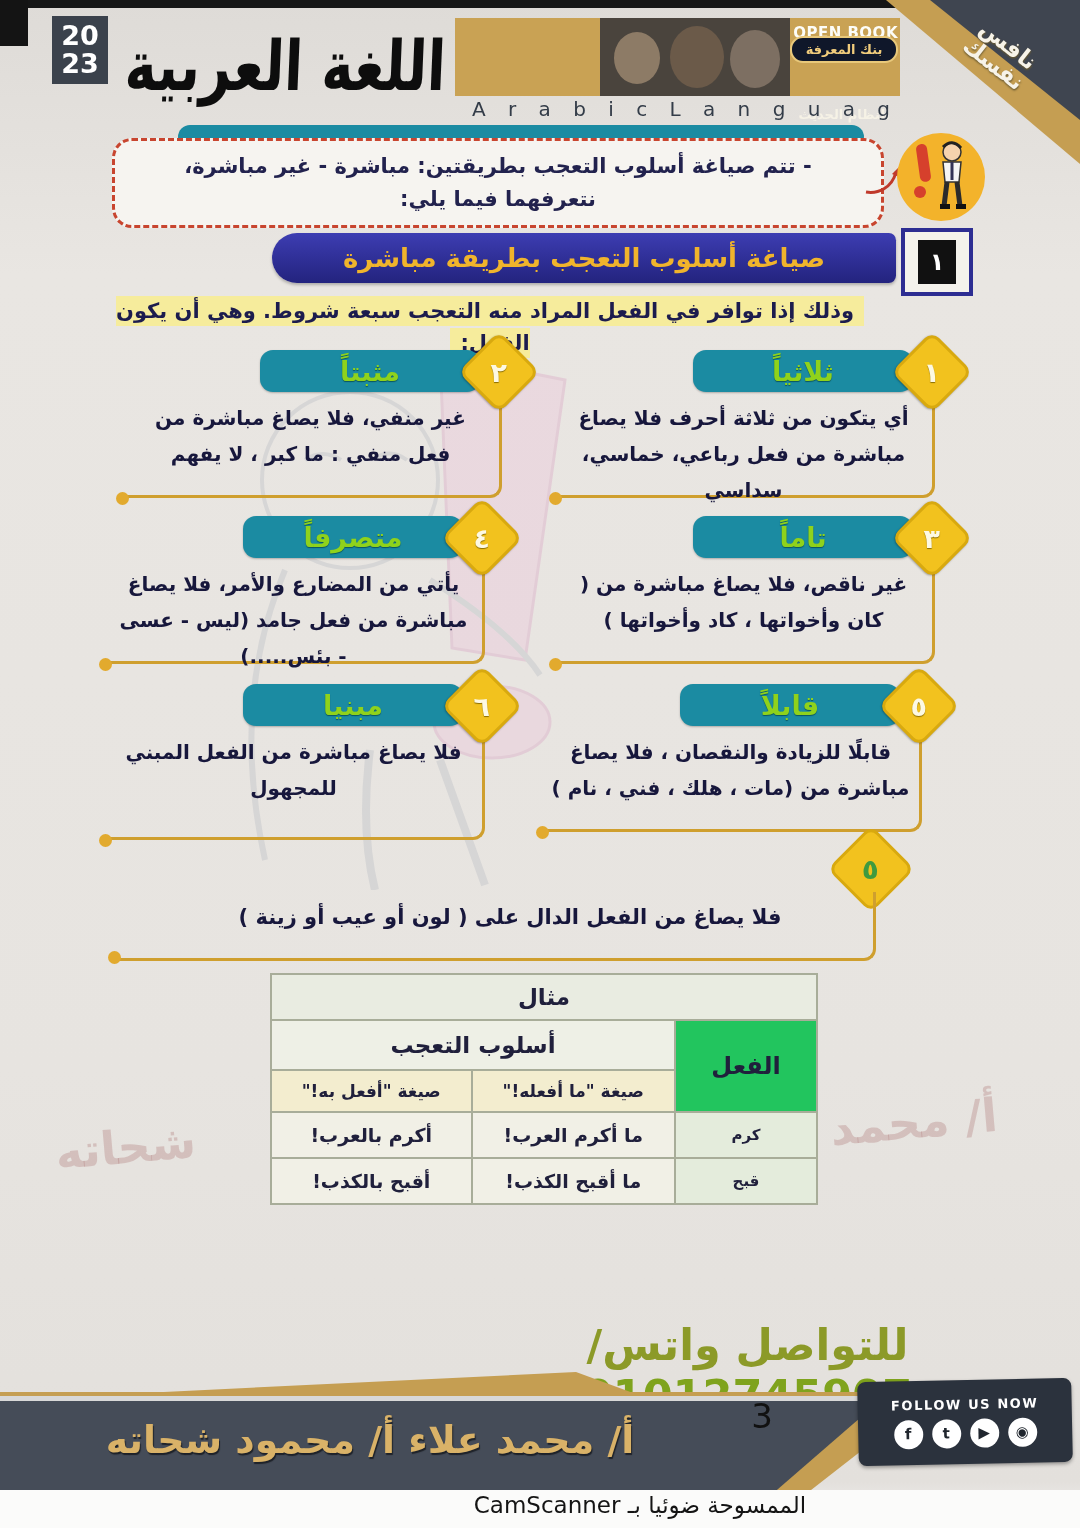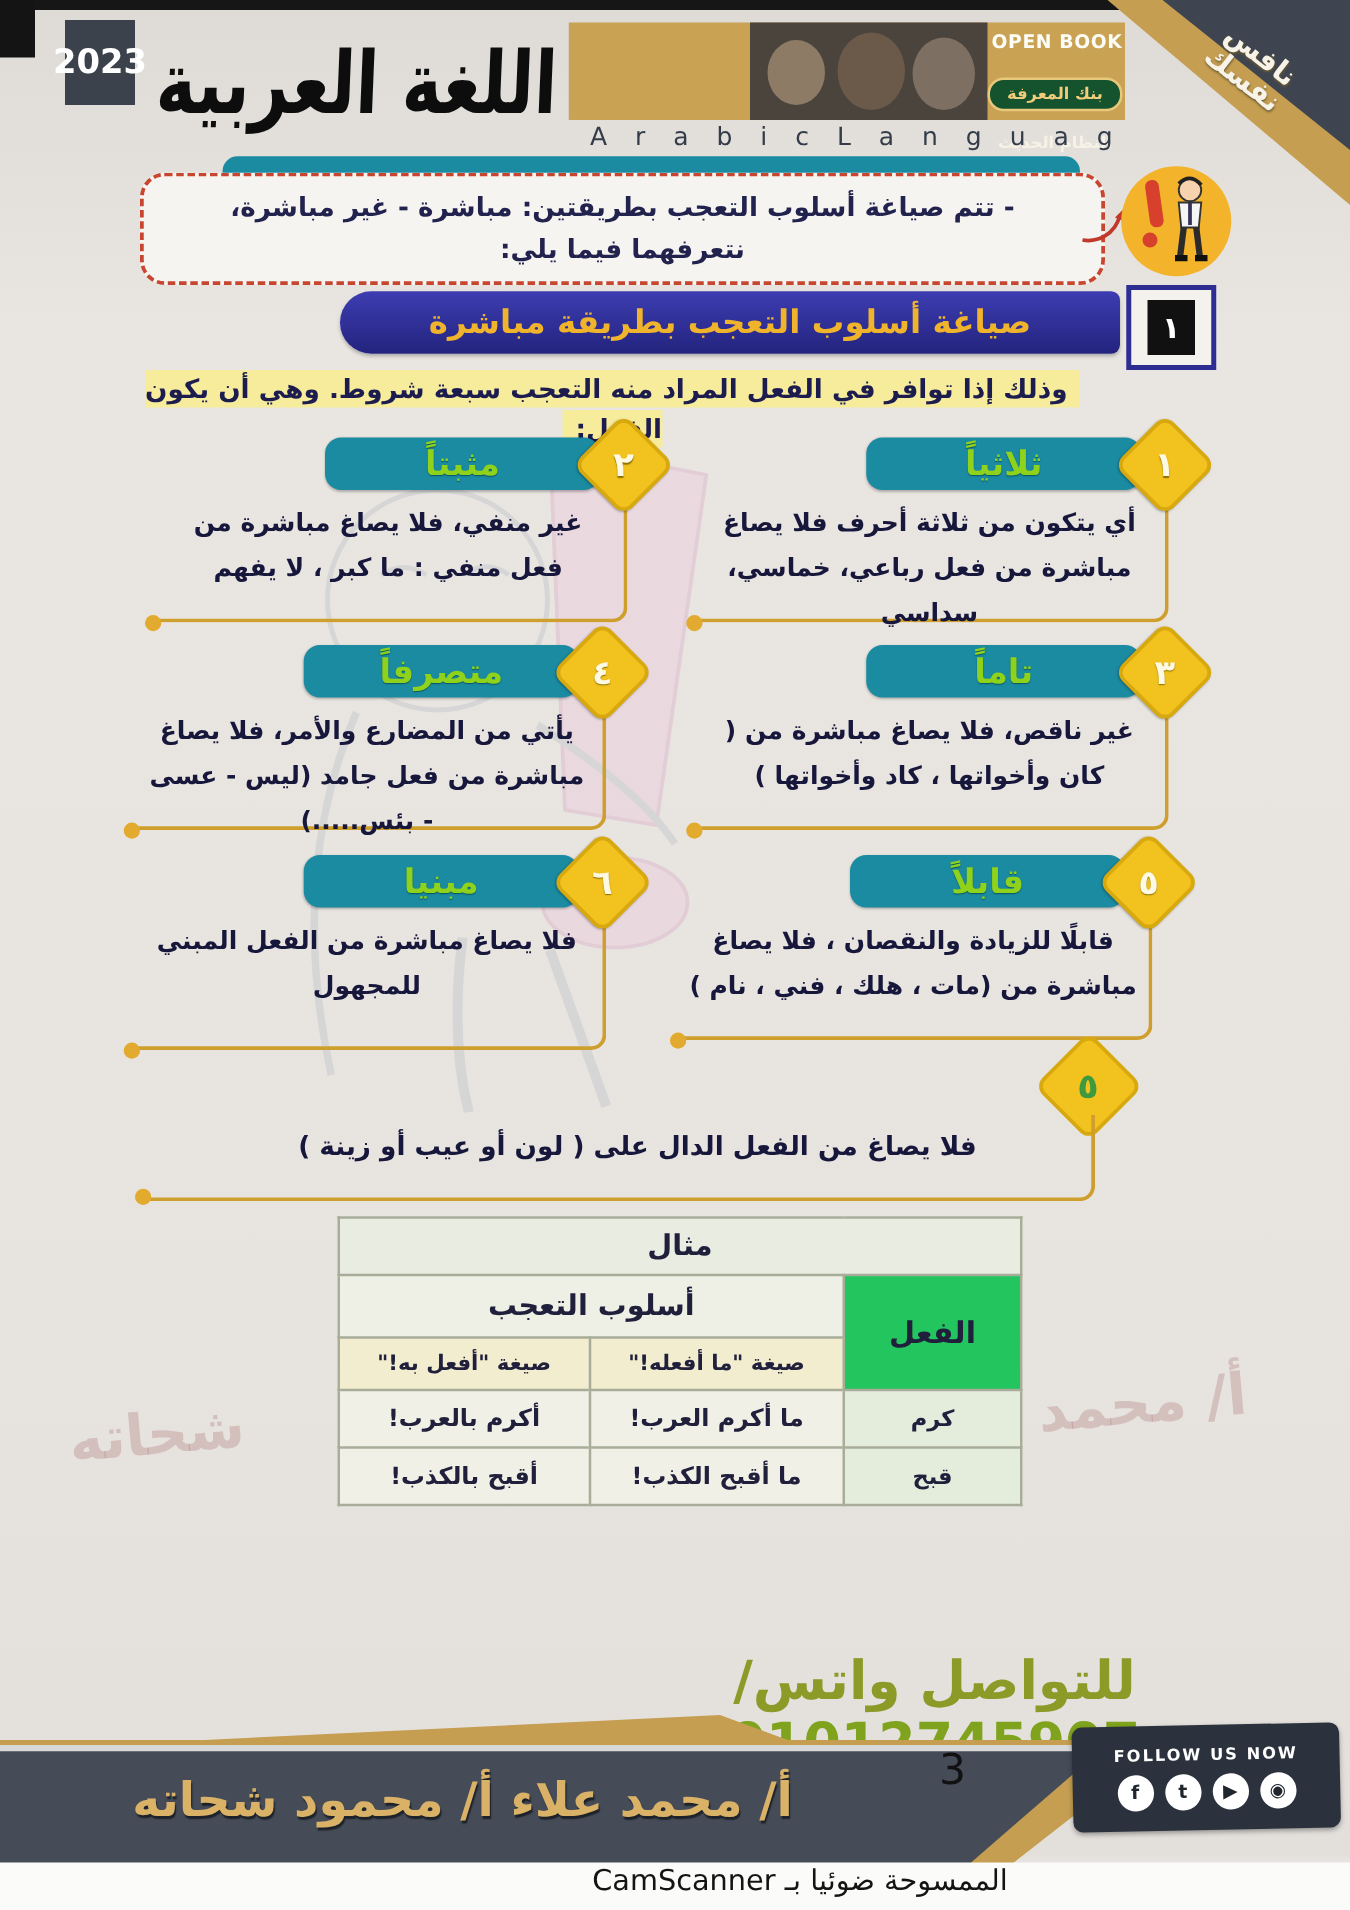--- a/index.html
+++ b/index.html
@@ -10,28 +10,28 @@
   
   .top-bar{left:26px;top:0;width:1054px;height:8px;background:#161616;}
   .tl-black{left:0;top:0;width:28px;height:46px;background:#141414;}
   
   .corner-gold{left:886px;top:0;width:194px;height:164px;background:#c59e52;clip-path:polygon(0 0,100% 0,100% 100%);}
   .corner-slate{left:930px;top:0;width:150px;height:120px;background:#3f4550;clip-path:polygon(0 0,100% 0,100% 100%);}
   .corner-text{left:946px;top:30px;width:110px;color:#f7f3e8;font-weight:bold;font-size:23px;line-height:1.05;
                transform:rotate(38deg);direction:rtl;text-align:center;text-shadow:1px 1px 2px #6a5a2f;}
   
   .yearbox{left:52px;top:16px;width:56px;height:68px;background:#3b424c;color:#fff;font-weight:bold;font-size:27px;
-           display:flex;flex-direction:row;align-items:center;justify-content:center;line-height:1.02;}
+           display:flex;flex-direction:column;align-items:center;justify-content:center;line-height:1.02;}
   .calligraphy{left:128px;top:10px;width:315px;height:112px;display:flex;align-items:center;justify-content:center;
                font-size:54px;font-weight:900;color:#0d0d0d;direction:rtl;white-space:nowrap;transform:scaleY(1.28) skewX(-3deg);}
   .gold-banner{left:455px;top:18px;width:445px;height:78px;background:#c9a254;}
   .photos{position:absolute;left:145px;top:0;width:190px;height:78px;background:#4a443d;overflow:hidden;}
   .photos i{position:absolute;border-radius:50%;}
   .openbook{position:absolute;left:333px;top:6px;width:110px;text-align:right;color:#fdfdf8;font-weight:bold;font-size:15px;letter-spacing:.5px;}
-  .kb-pill{position:absolute;left:335px;top:44px;width:104px;height:23px;background:#14532d;border:2px solid #e8c87a;border-radius:13px;
+  .kb-pill{position:absolute;left:335px;top:18px;width:104px;height:23px;background:#0f172a;border:2px solid #e8c87a;border-radius:13px;
            color:#f0cc7c;font-size:13px;font-weight:bold;display:flex;align-items:center;justify-content:center;direction:rtl;}
   .modern{position:absolute;left:335px;top:57px;width:108px;text-align:center;color:#f6f2e6;font-size:13px;font-weight:bold;direction:rtl;margin-top:32px;}
   .latin{left:462px;top:97px;width:446px;text-align:center;color:#333c48;font-size:20px;letter-spacing:8px;}
   
   .teal-top{left:178px;top:125px;width:686px;height:24px;background:#1b8ba2;border-radius:12px;}
   .dashed-box{left:112px;top:138px;width:766px;height:84px;background:#f6f4f0;border:3px dashed #c8452f;border-radius:20px;
               display:flex;align-items:center;justify-content:center;}
   .dashed-box p{margin:0;padding:0 28px;font-size:21px;font-weight:bold;color:#22224e;direction:rtl;text-align:center;line-height:1.55;}
   .alert-circle{left:896px;top:132px;width:90px;height:90px;}
   .red-arrow{left:862px;top:158px;width:46px;height:46px;}
@@ -69,21 +69,21 @@
   .b7-line{left:115px;top:892px;width:758px;height:66px;border-right:3px solid #cf9f2e;border-bottom:3px solid #cf9f2e;border-radius:0 0 12px 0;}
   .b7-dot{left:108px;top:951px;width:13px;height:13px;background:#e2aa2e;border-radius:50%;}
   
   .extable{position:absolute;left:270px;top:973px;width:548px;border-collapse:collapse;direction:rtl;
            background:#f6f4ea;font-weight:bold;color:#20203c;font-family:"DejaVu Sans",sans-serif;}
   .extable td{border:2px solid #a8ad99;text-align:center;padding:2px 6px;}
   .t-title{font-size:23px;background:#e9ece1;height:40px;}
   .t-verbhead{background:#22c55e;font-size:24px;width:128px;}
   .t-group{background:#eef0e6;font-size:23px;height:44px;}
   .t-sub{background:#f3edcf;font-size:17px;height:36px;}
-  .t-verb{background:#e4ecdc;font-size:18px;}
+  .t-verb{background:#e4ecdc;font-size:15px;}
   .t-cell{background:#f1f0e6;font-size:19px;height:40px;}
   
   .wm{position:absolute;font-size:46px;font-weight:bold;color:rgba(168,108,108,.30);transform:rotate(-5deg);
       direction:rtl;white-space:nowrap;}
   
   .contact{left:420px;top:1320px;width:655px;text-align:center;direction:rtl;font-weight:bold;font-size:43px;}
   .contact .c-label{color:#8c9a28;}
   .contact .c-number{color:#7fa31d;letter-spacing:1px;}
   
   .f-ribbon{left:0;top:1372px;width:640px;height:62px;background:#c59e52;clip-path:polygon(0 45%,90% 0,100% 38%,6% 100%);}

